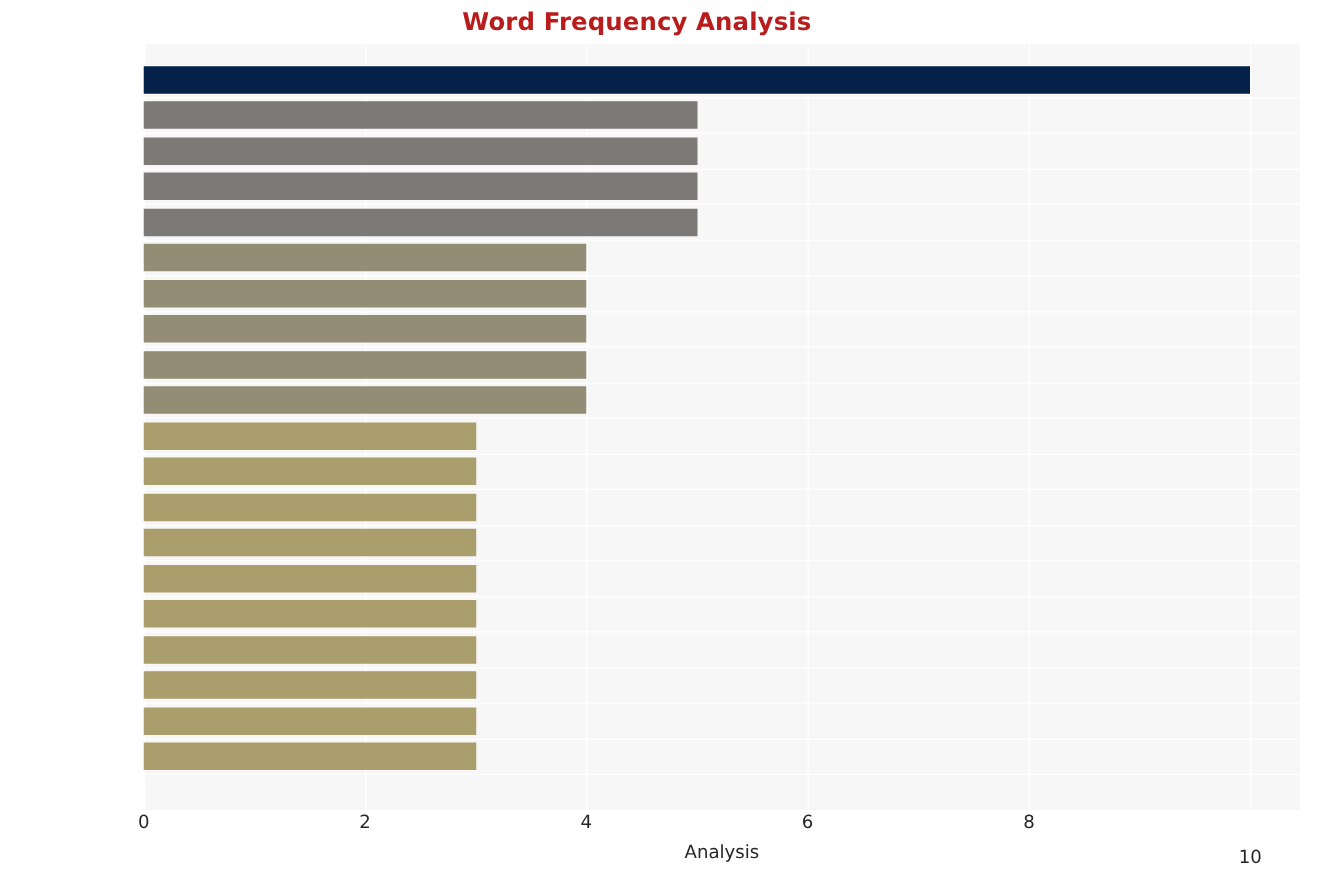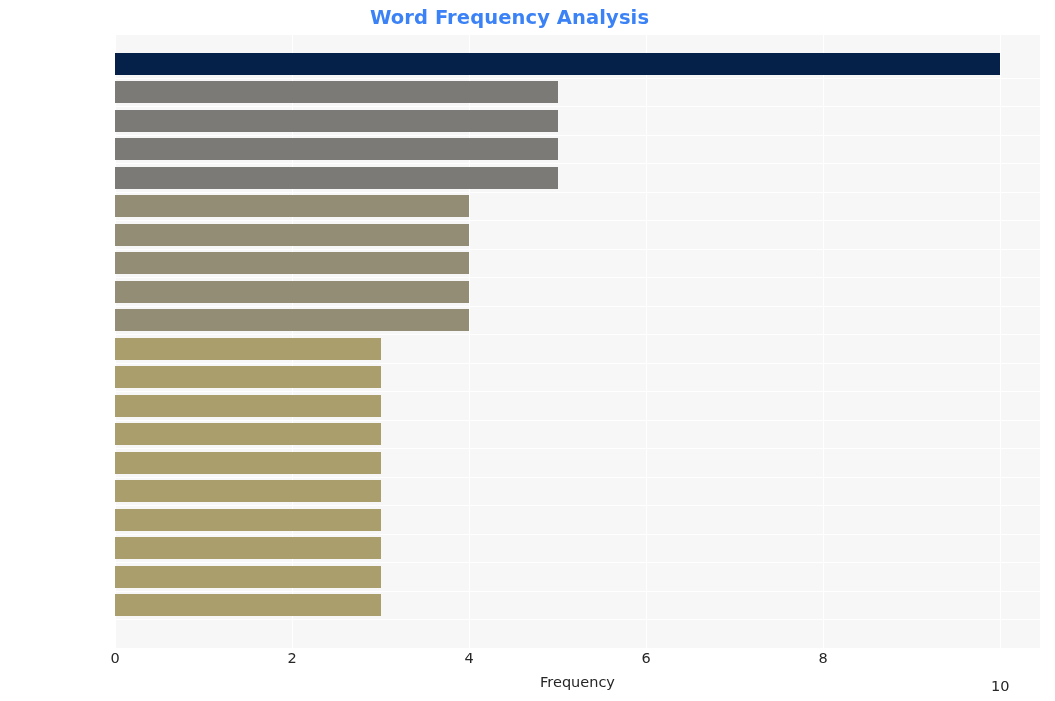--- a/index.html
+++ b/index.html
@@ -23,21 +23,21 @@
 
   
   #chart-title {
     position: absolute;
     left: 0;
     top: 6px;
     width: 1019px;
     text-align: center;
     font-size: 19.5px;
     font-weight: bold;
-    color: #3b82f6;
+    color: #b91c1c;
     letter-spacing: 0.1px;
   }
 
   
   #plot-area {
     position: absolute;
     left: 115px;
     top: 35px;
     width: 925px;
     height: 613px;
@@ -166,15 +166,15 @@
 
   <div id="xticks-layer">
       <div class="xlabel" style="left: 115px;">0</div>
       <div class="xlabel" style="left: 292.033px;">2</div>
       <div class="xlabel" style="left: 469.067px;">4</div>
       <div class="xlabel" style="left: 646.1px;">6</div>
       <div class="xlabel" style="left: 823.134px;">8</div>
       <div class="xlabel" style="left: 1000.17px; margin-top: 28px;">10</div>
     </div>
 
-  <div id="xaxis-title">Frequency</div>
+  <div id="xaxis-title">Analysis</div>
 
 </div>
 
 </body></html>

